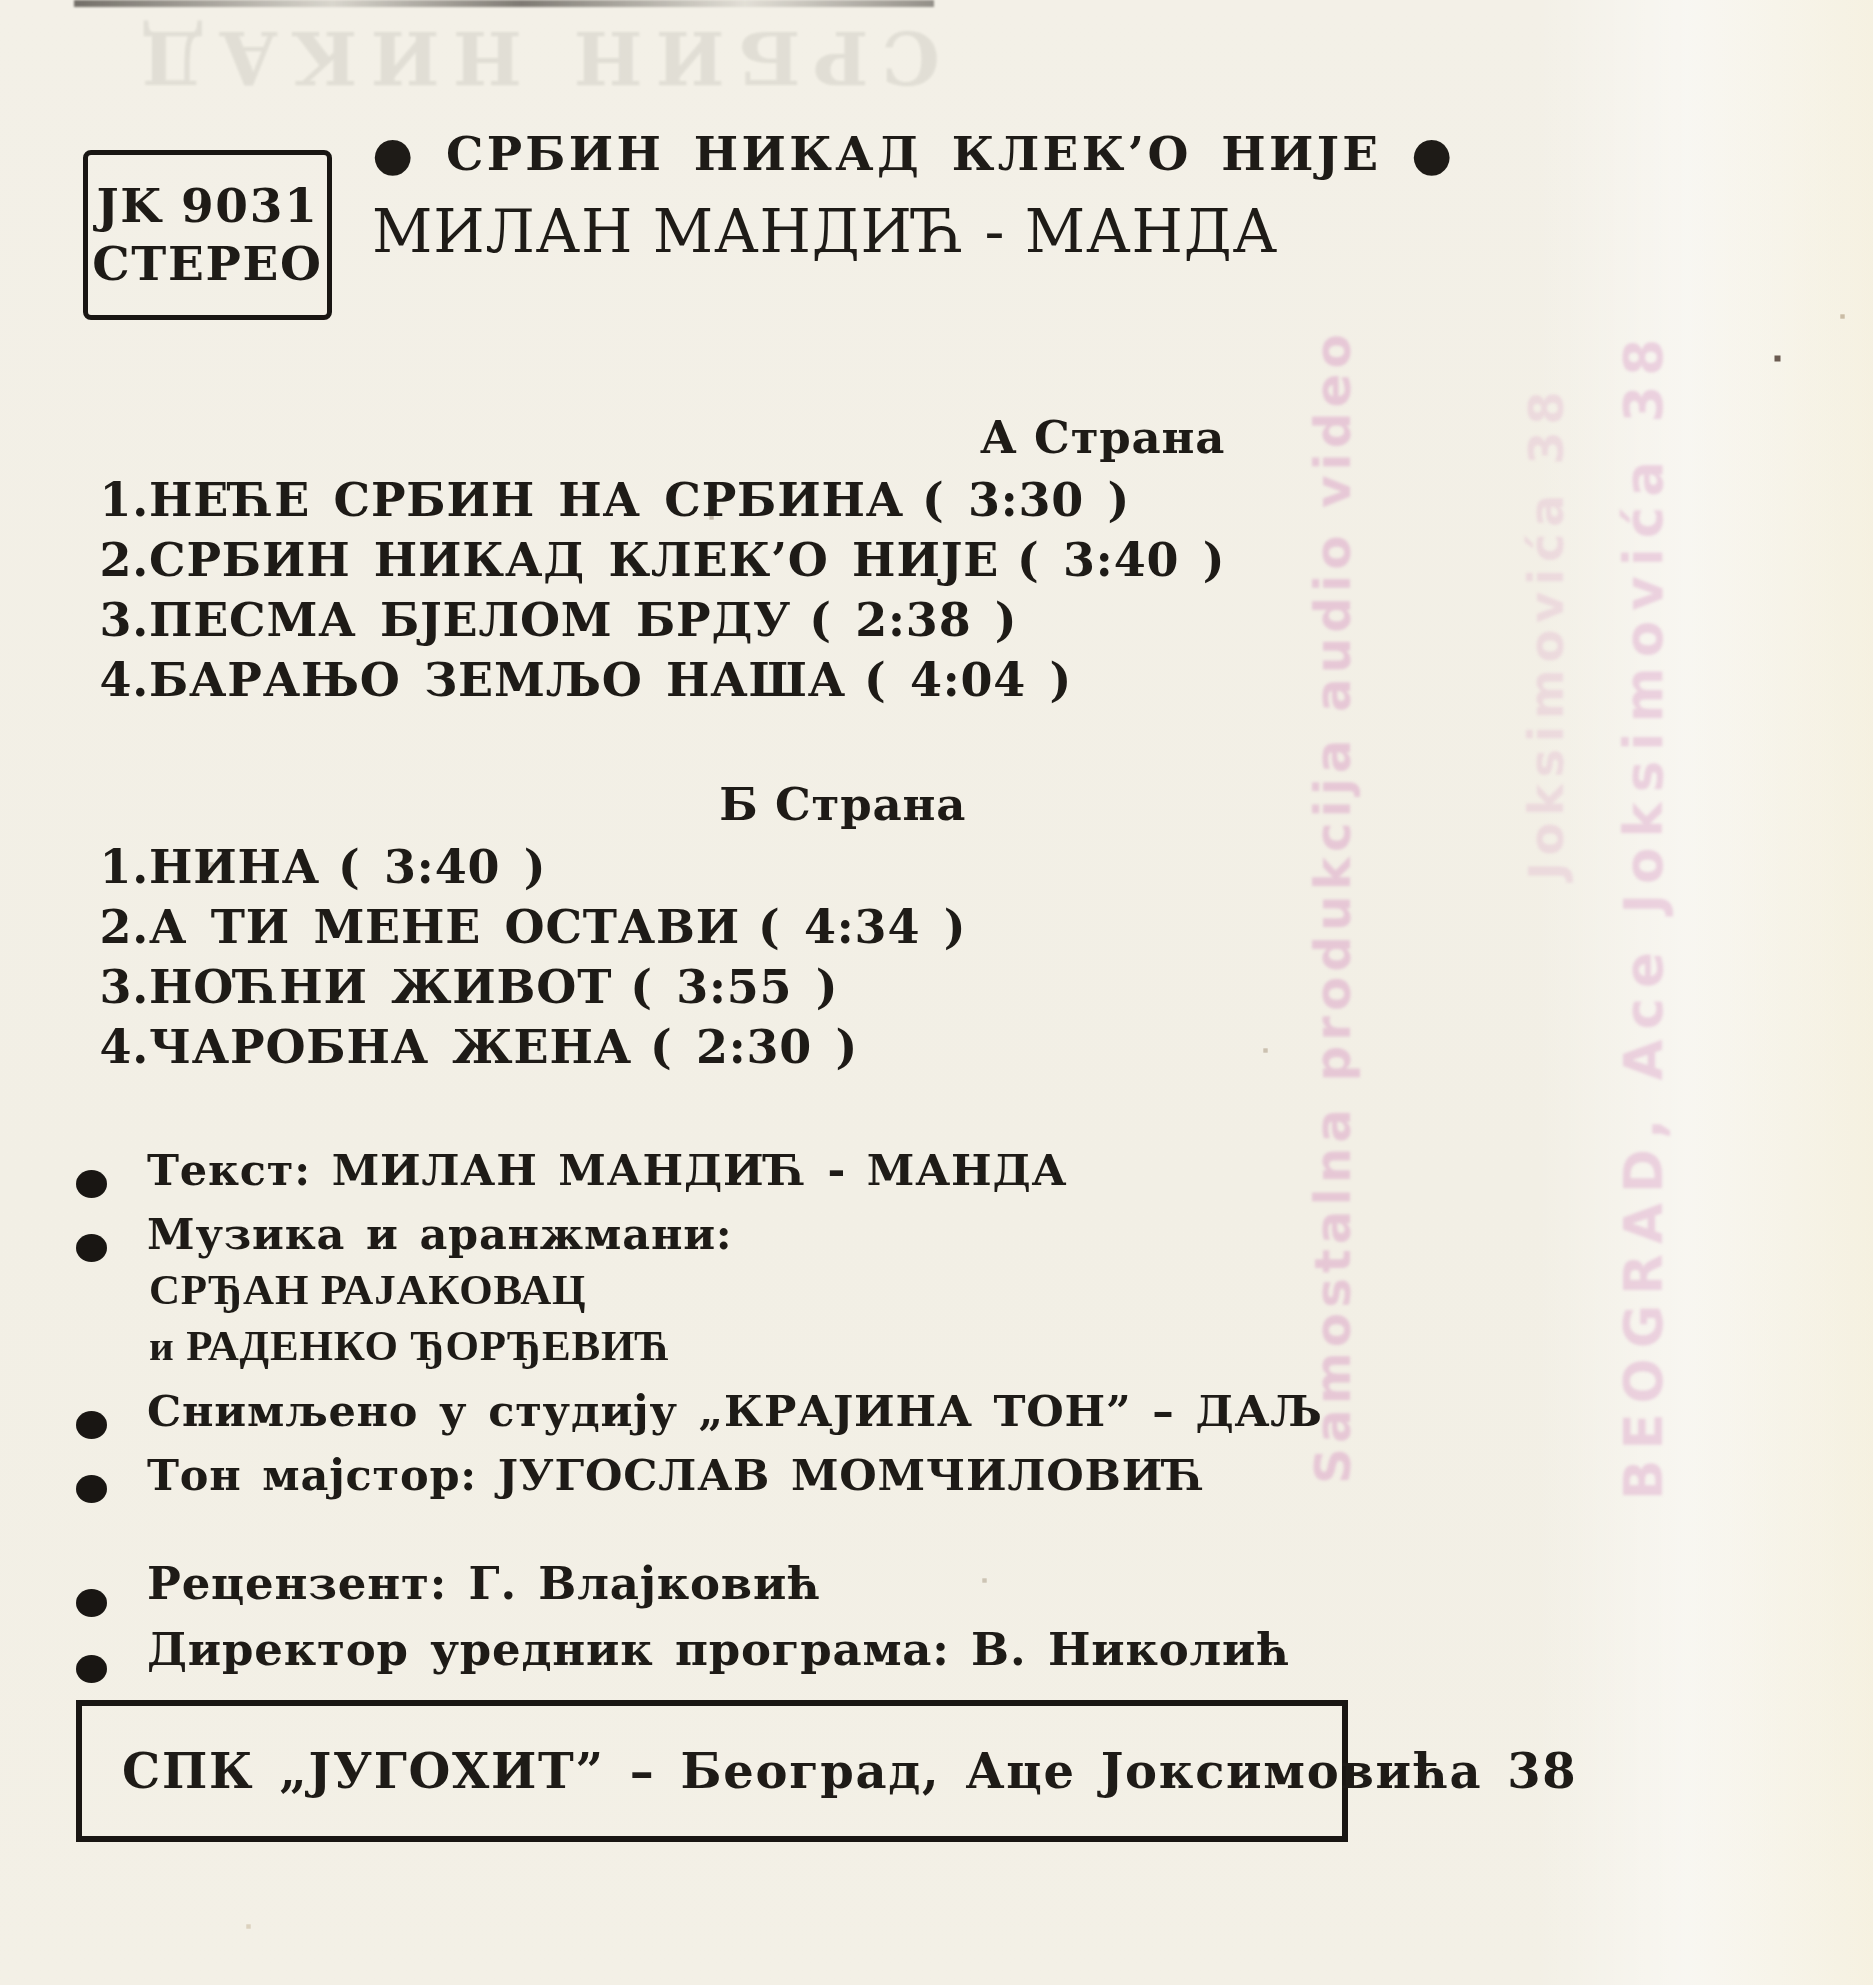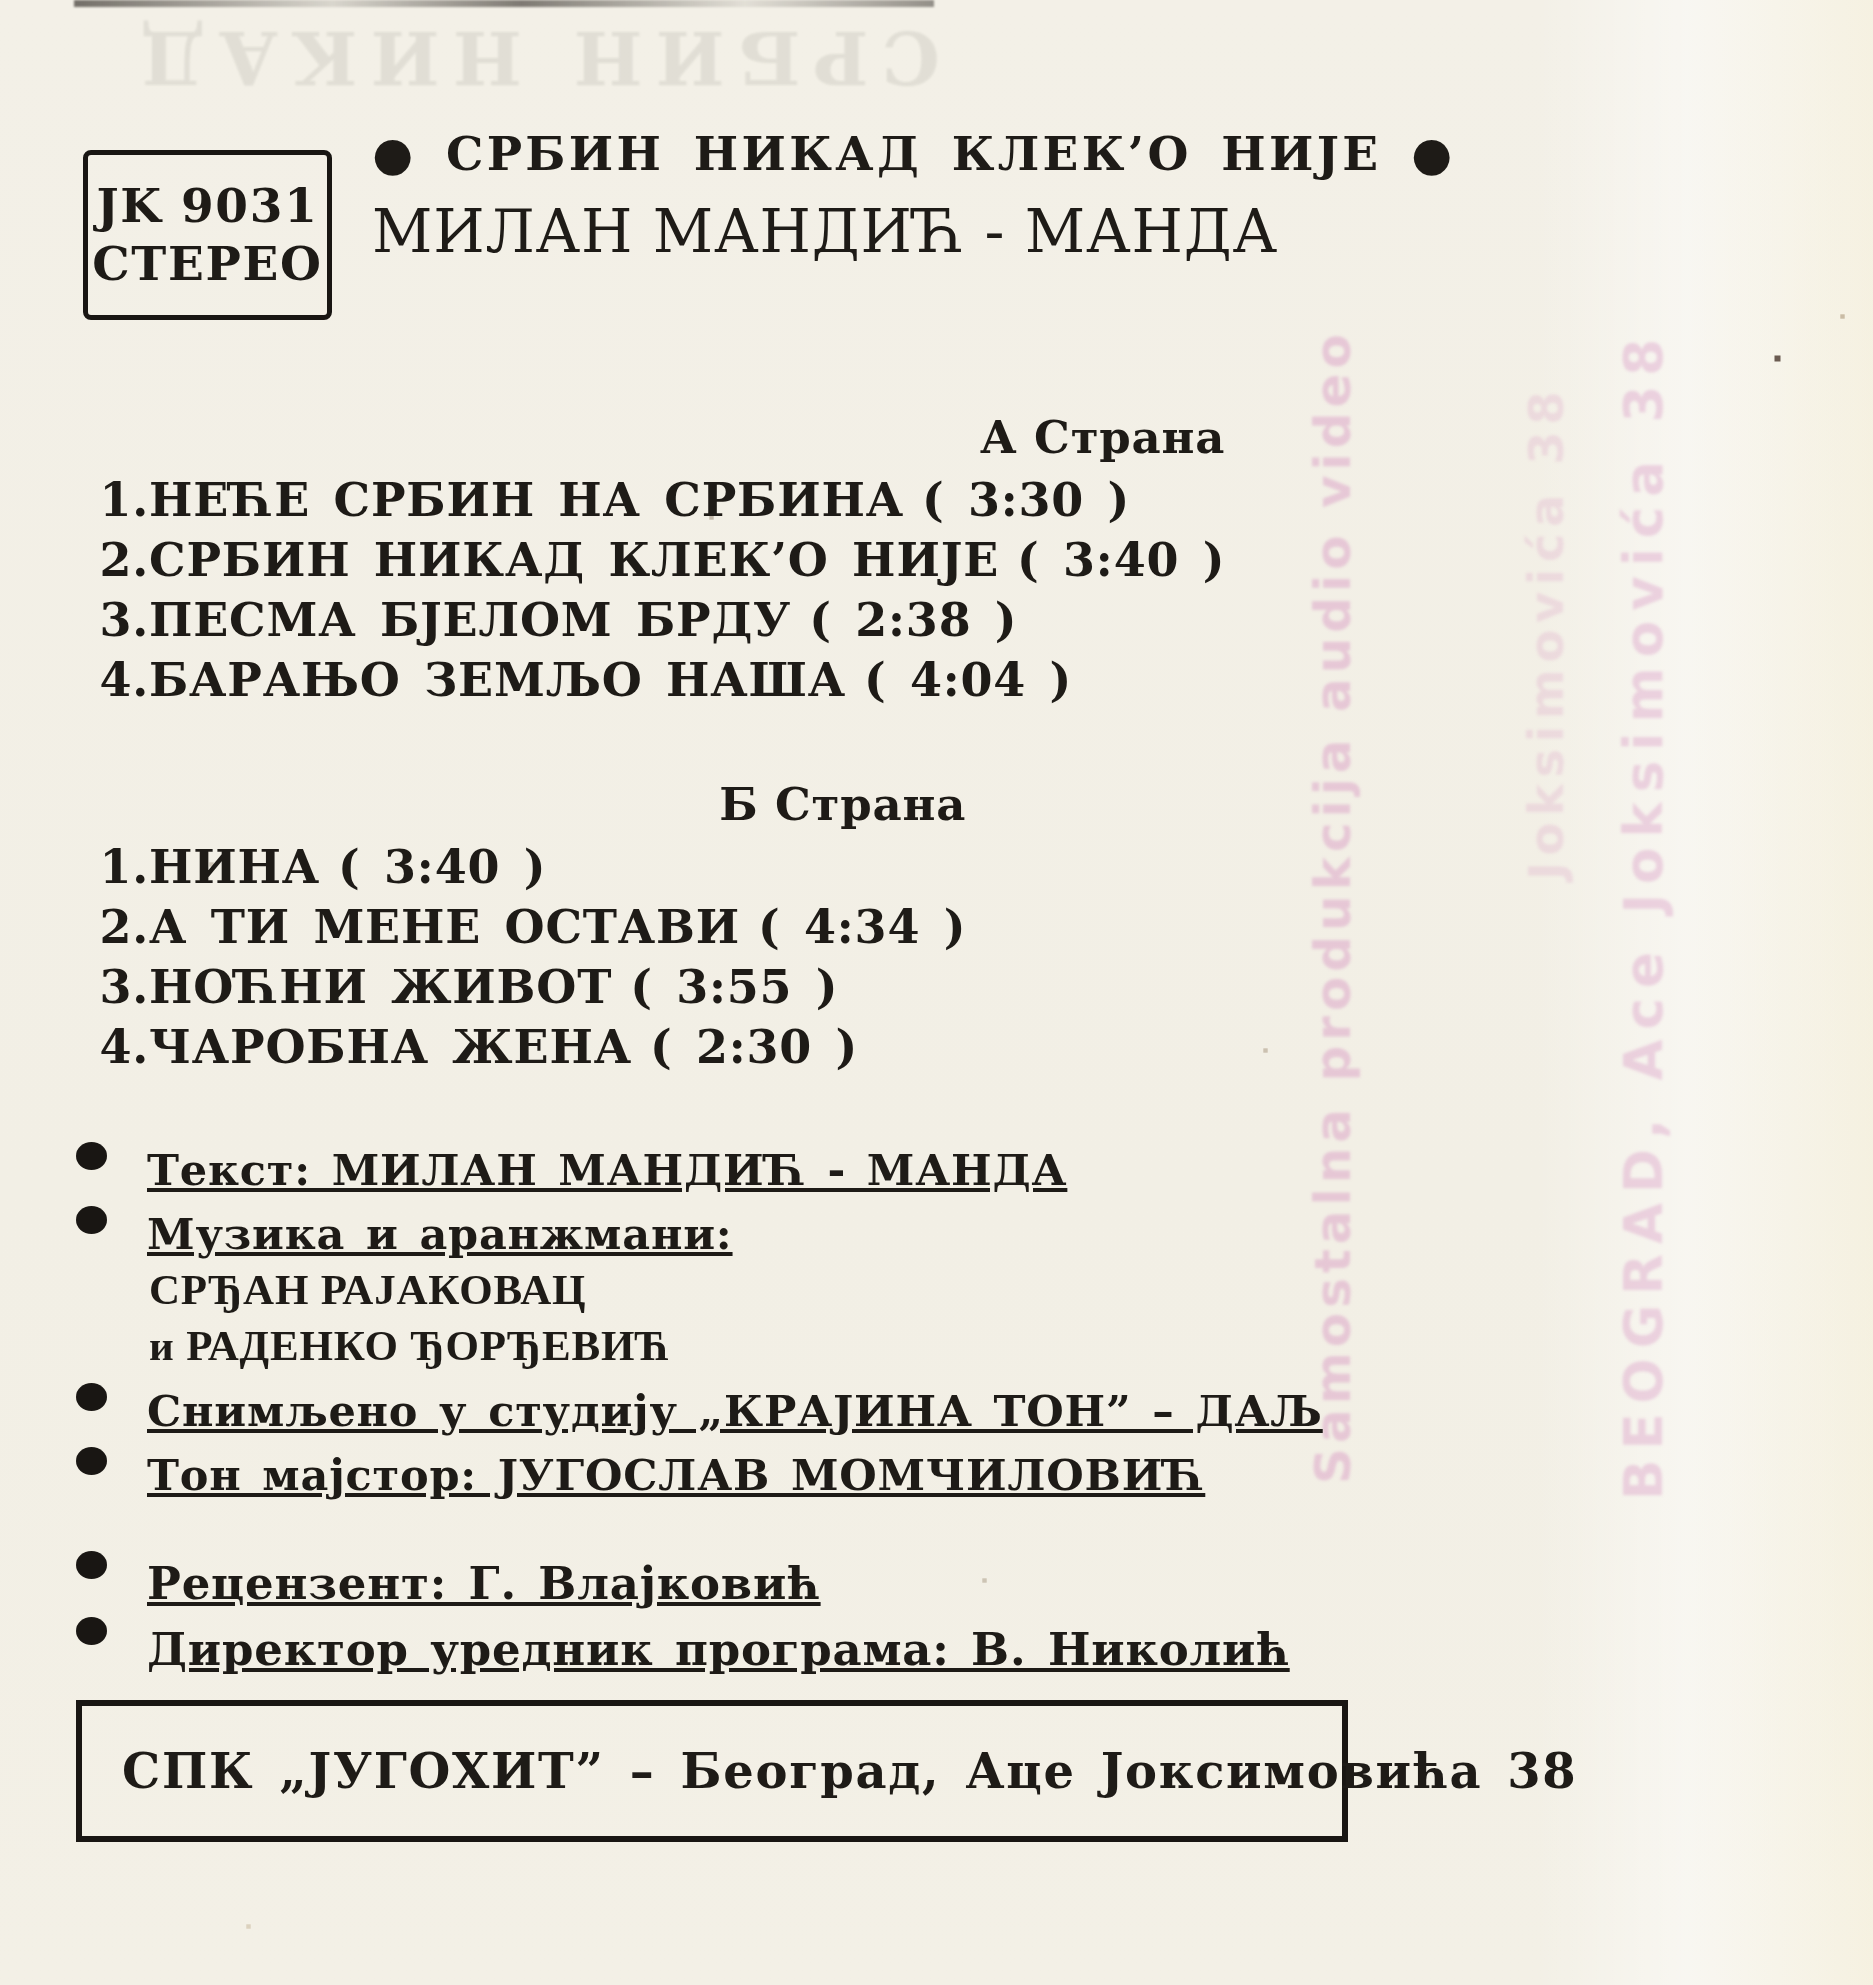--- a/index.html
+++ b/index.html
@@ -64,21 +64,21 @@
   .tracklist{ position:absolute; left:80px;text-align:right; }
   .side-a{ top:413px; }
   .side-b{ top:780px; }
   .side-heading{ font-size:45px; font-weight:bold; line-height:50px; margin-bottom:6.6px; letter-spacing:0.8px; }
   .track{ display:flex; font-size:46px; font-weight:bold; line-height:60px; letter-spacing:0.8px; word-spacing:6.6px; white-space:nowrap; }
   .track-no{ width:69px; flex:0 0 69px; }
   .track-time{ margin-left:18px; }
   
   .credits{ position:absolute; left:76px; top:1142px; }
   .credit-entry{ margin-bottom:8.3px; }
-  .credit-line{ display:flex; align-items:flex-start; font-size:43px; font-weight:bold; line-height:56px; letter-spacing:0.8px; word-spacing:5px; white-space:nowrap;text-decoration:underline; }
+  .credit-line{ display:flex; align-items:flex-end; font-size:43px; font-weight:bold; line-height:56px; letter-spacing:0.8px; word-spacing:5px; white-space:nowrap; }
   .credit-cont{ font-size:43px; font-weight:bold; line-height:56px; letter-spacing:0.8px; padding-left:73px; white-space:nowrap;font-family:Liberation Serif, serif; }
   .bullet{ width:31px; height:28px; border-radius:50%; background:#191613; margin-right:40px; flex:0 0 31px; }
   
   .staff{ position:absolute; left:76px; top:1551px; }
   .staff .credit-line{ font-size:45px; line-height:66px; }
   
   .publisher-box{
     position:absolute; left:76px; top:1700px;
     width:1220px; height:130px;
     border:6.6px solid #191613;

